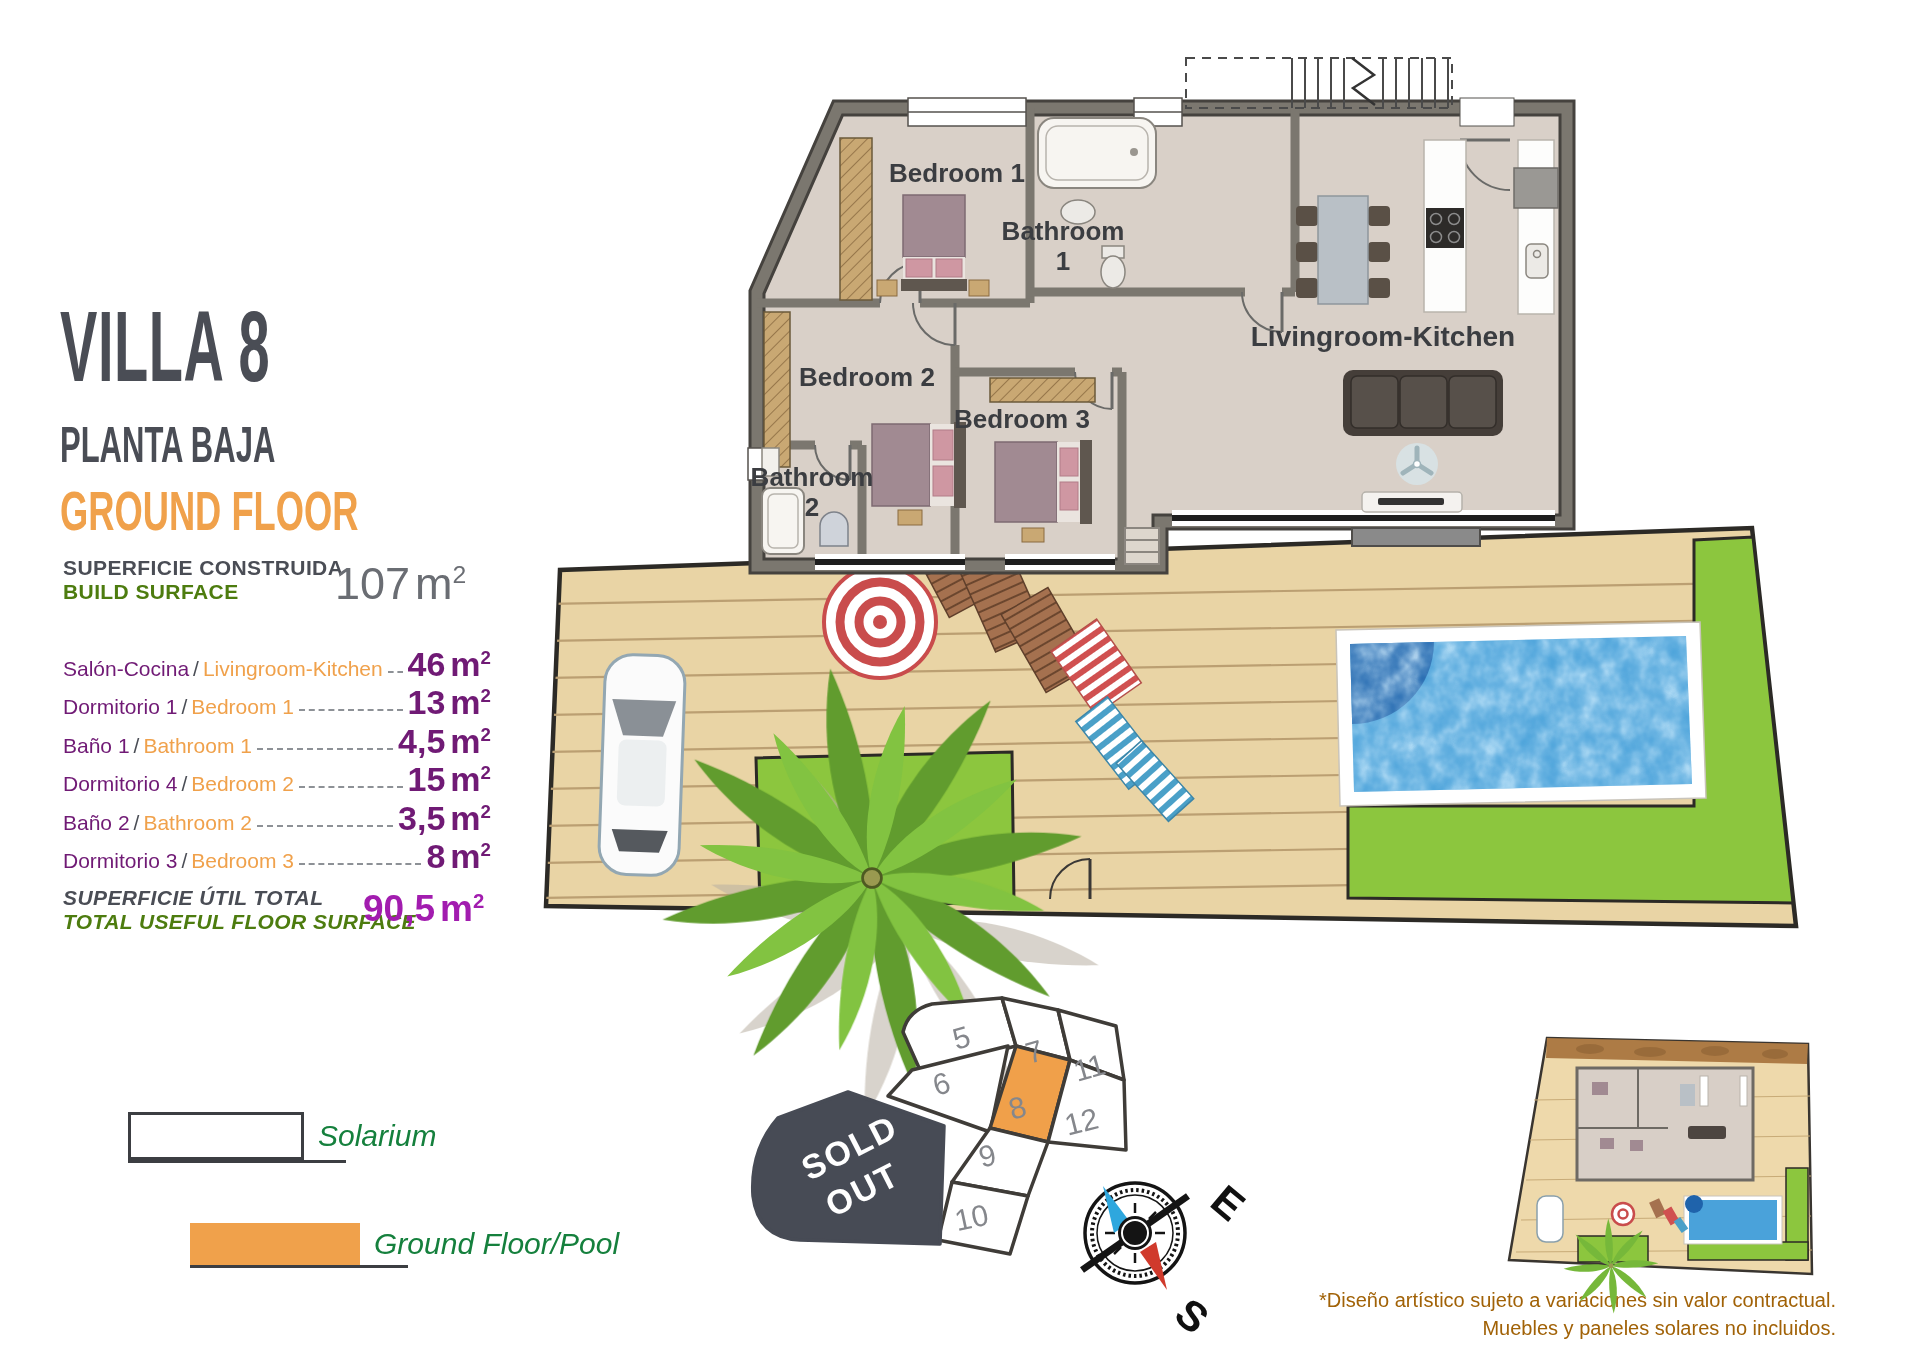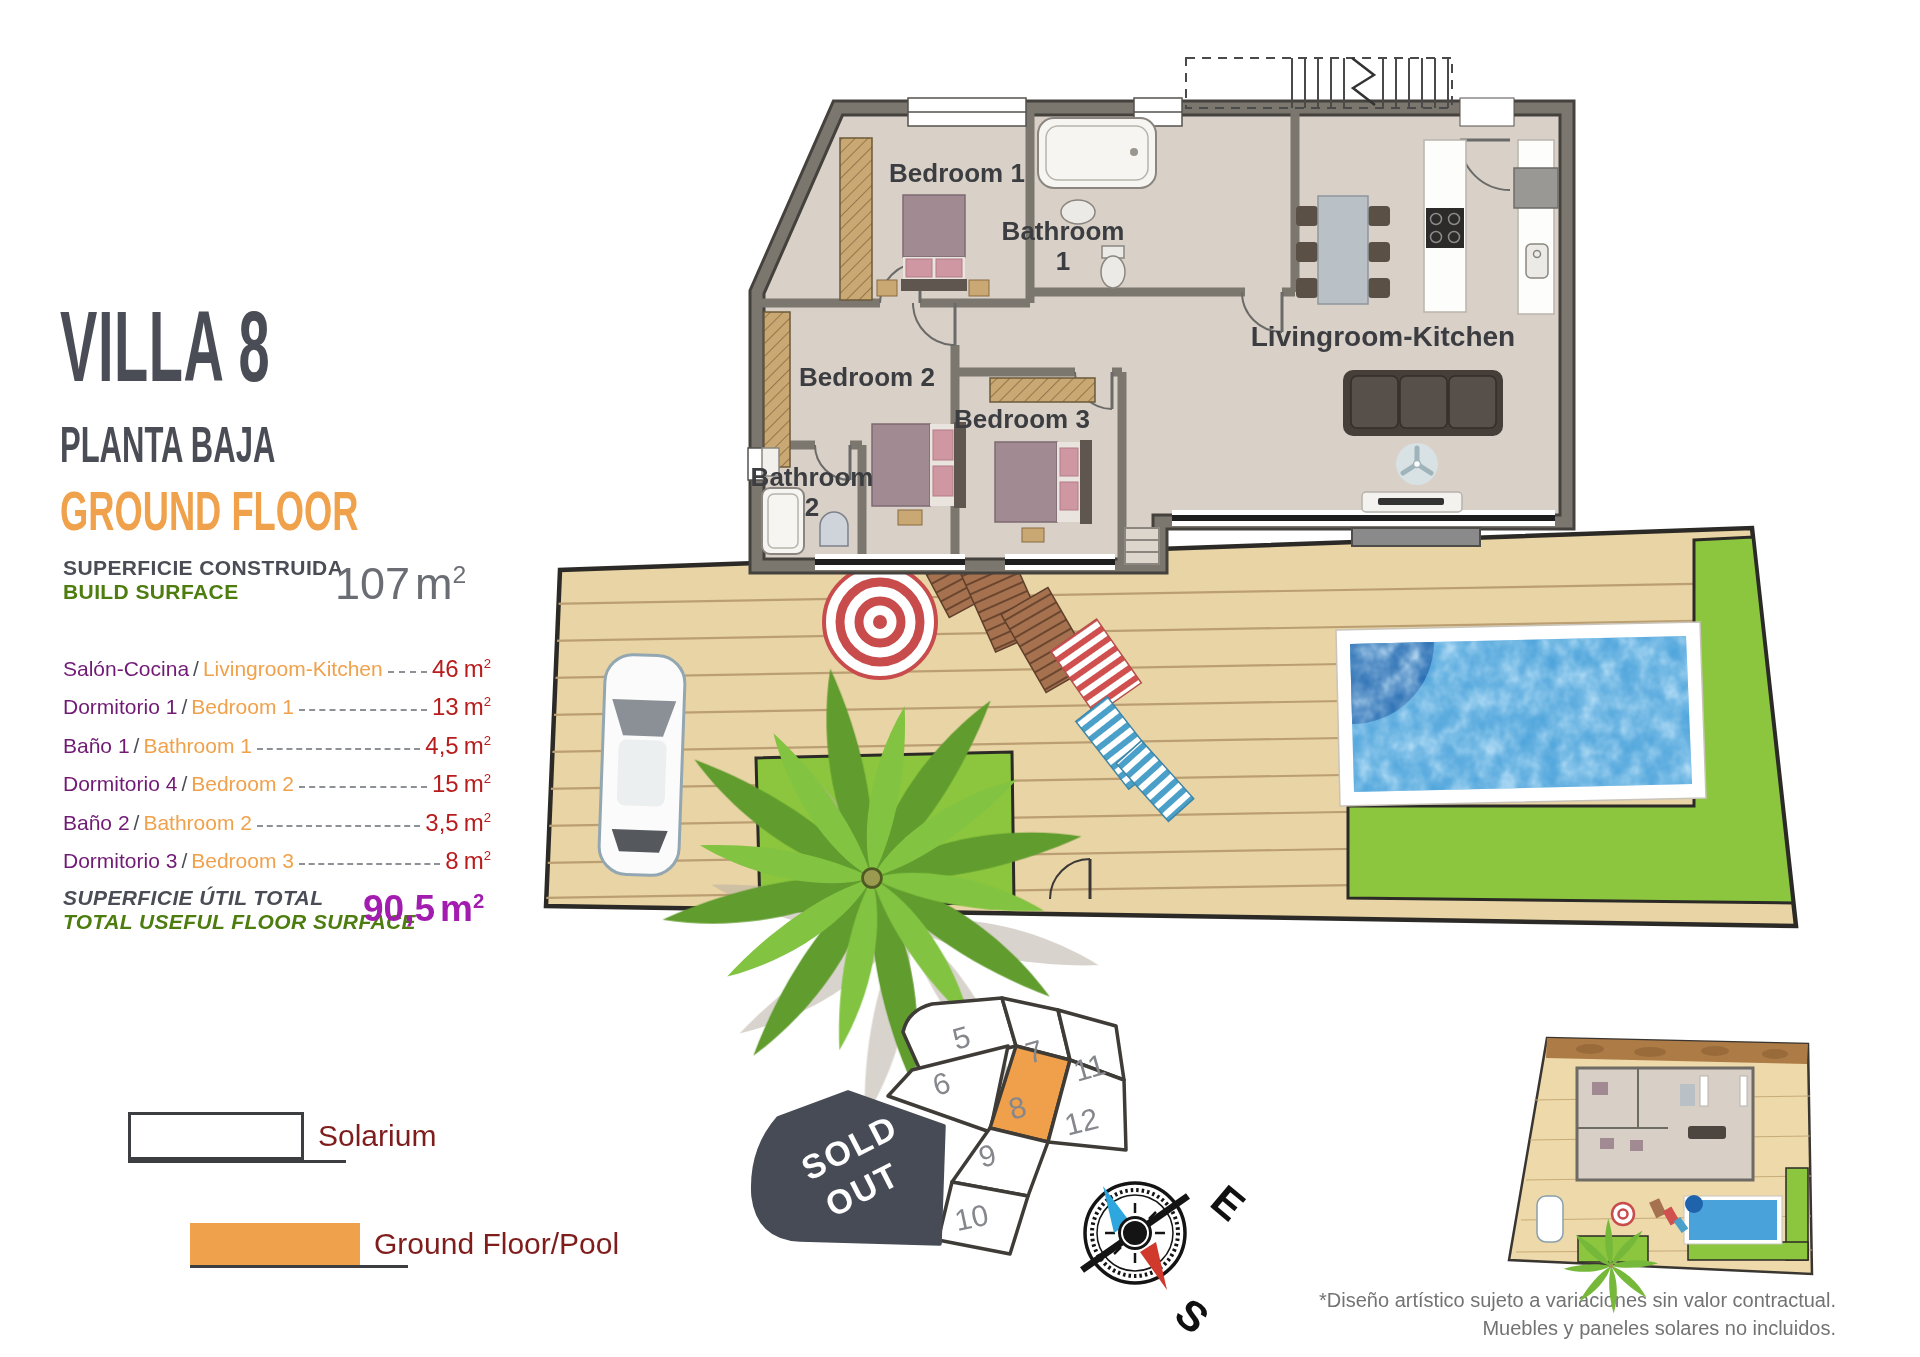--- a/index.html
+++ b/index.html
@@ -18,37 +18,37 @@
   .lbl-dark{font-size:21px;font-weight:700;letter-spacing:.4px;color:#4a4d55;white-space:nowrap;}
   .lbl-orange{font-size:21px;font-weight:700;letter-spacing:.4px;color:#4d7c0f;white-space:nowrap;}
   .big-val{font-size:45px;font-weight:400;color:#6a6d73;margin-top:2px;white-space:nowrap;}
   .big-val sup,.r-val sup,.tot-val sup{font-size:.55em;}
   .rooms{left:63px;top:642px;width:428px;}
   .room-row{display:flex;align-items:flex-end;height:38.5px;white-space:nowrap;}
   .r-es{font-size:21px;font-weight:500;color:#701a75;}
   .r-sep{font-size:21px;color:#4a4d55;margin:0 4px;}
   .r-en{font-size:21px;color:#f0a14b;}
   .leader{flex:1;border-bottom:2.5px dashed #8d9196;margin:0 5px 8px 5px;min-width:8px;}
-  .r-val{font-size:24px;font-weight:400;color:#b91c1c;line-height:1;}
+  .r-val{font-size:34px;font-weight:700;color:#701a75;line-height:1;}
   .unit{margin-left:5px;}
   .total-row{left:63px;top:886px;width:428px;display:flex;align-items:flex-start;}
   .total-row .lbls{width:300px;font-style:italic;}
   .tot-val{font-size:37px;font-weight:700;color:#a21caf;margin-top:2px;white-space:nowrap;}
   
   .leg-item{position:absolute;display:flex;align-items:center;}
   .leg-1{left:128px;top:1112px;}
   .leg-2{left:190px;top:1223px;}
   .leg-box{position:relative;width:170px;height:42px;display:inline-block;}
   .leg-box.white{background:#fff;border:3px solid #3c3e42;}
   .leg-box.orange{background:#f0a14b;}
   .leg-box::after{content:'';position:absolute;left:-3px;bottom:-6px;width:128%;height:3px;background:#3c3e42;}
   .leg-box.orange::after{left:0;bottom:-3px;}
-  .leg-label{font-size:30px;color:#7f1d1d;margin-left:14px;}
+  .leg-label{font-size:30px;color:#15803d;margin-left:14px;font-style:italic;}
   
-  .disclaimer{right:84px;top:1286px;width:620px;text-align:right;font-size:20px;color:#737373;line-height:1.4;}
+  .disclaimer{right:84px;top:1286px;width:620px;text-align:right;font-size:20px;color:#a16207;line-height:1.4;}
   svg text{font-family:"Liberation Sans", sans-serif;}
   .room-lbl{font-size:26px;font-weight:700;fill:#3b3d41;}
   .lot-num{font-size:30px;fill:#85878c;}
   .sold-txt{font-size:34px;font-weight:700;fill:#ffffff;letter-spacing:2px;}
   .compass-letter{font-size:42px;font-weight:700;fill:#101010;}
 </style>
 </head>
 <body>
 
 <div class="canvas">

